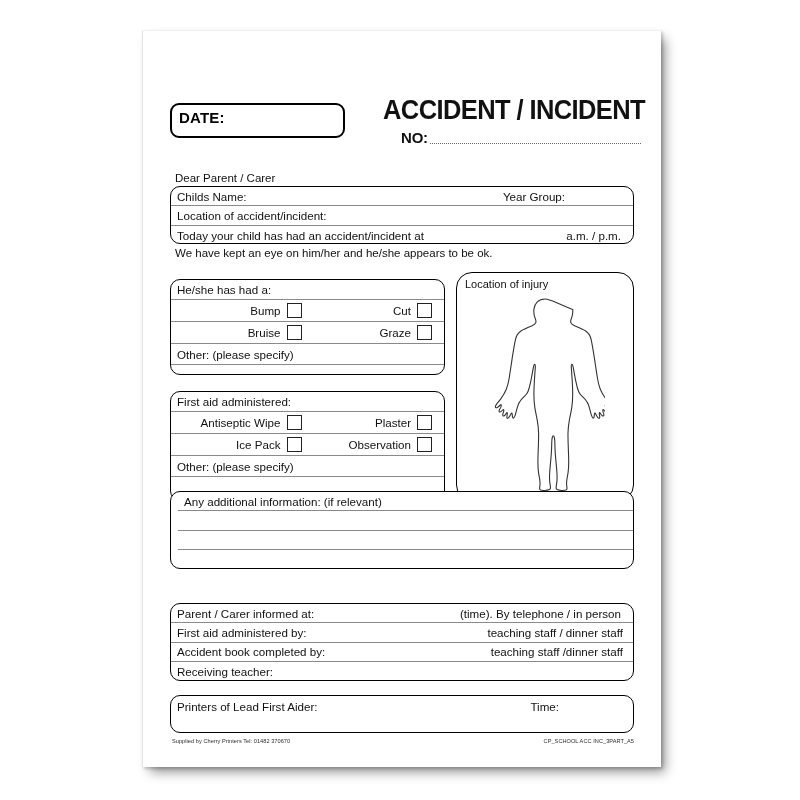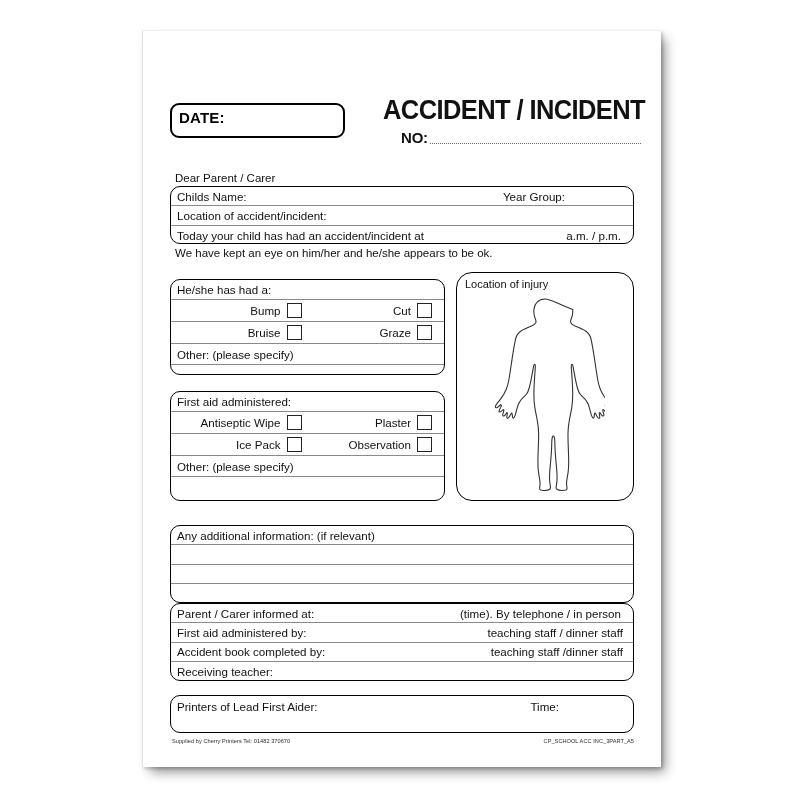--- a/index.html
+++ b/index.html
@@ -207,21 +207,21 @@
     color: #111;
   }
   #bodymap svg {
     position: absolute;
     left: 50%;
     transform: translateX(-50%);
     top: 20px;
   }
 
   
-  #addinfo-block { left: 27px; top: 494px; width: 464px; height: 78px; }
+  #addinfo-block { left: 27px; top: 460px; width: 464px; height: 78px; padding-left: 7px; }
   #addinfo-block .row { height: 19.3px; }
 
   
   #informed-block { left: 27px; top: 572px; width: 464px; height: 78px; }
   #informed-block .row { height: 19.3px; }
   #informed-block .row .right { padding-right: 4px; }
   #informed-block .row.parentrow .right { padding-right: 6px; }
 
   
   #sign-block { left: 27px; top: 664px; width: 464px; height: 38px; }

